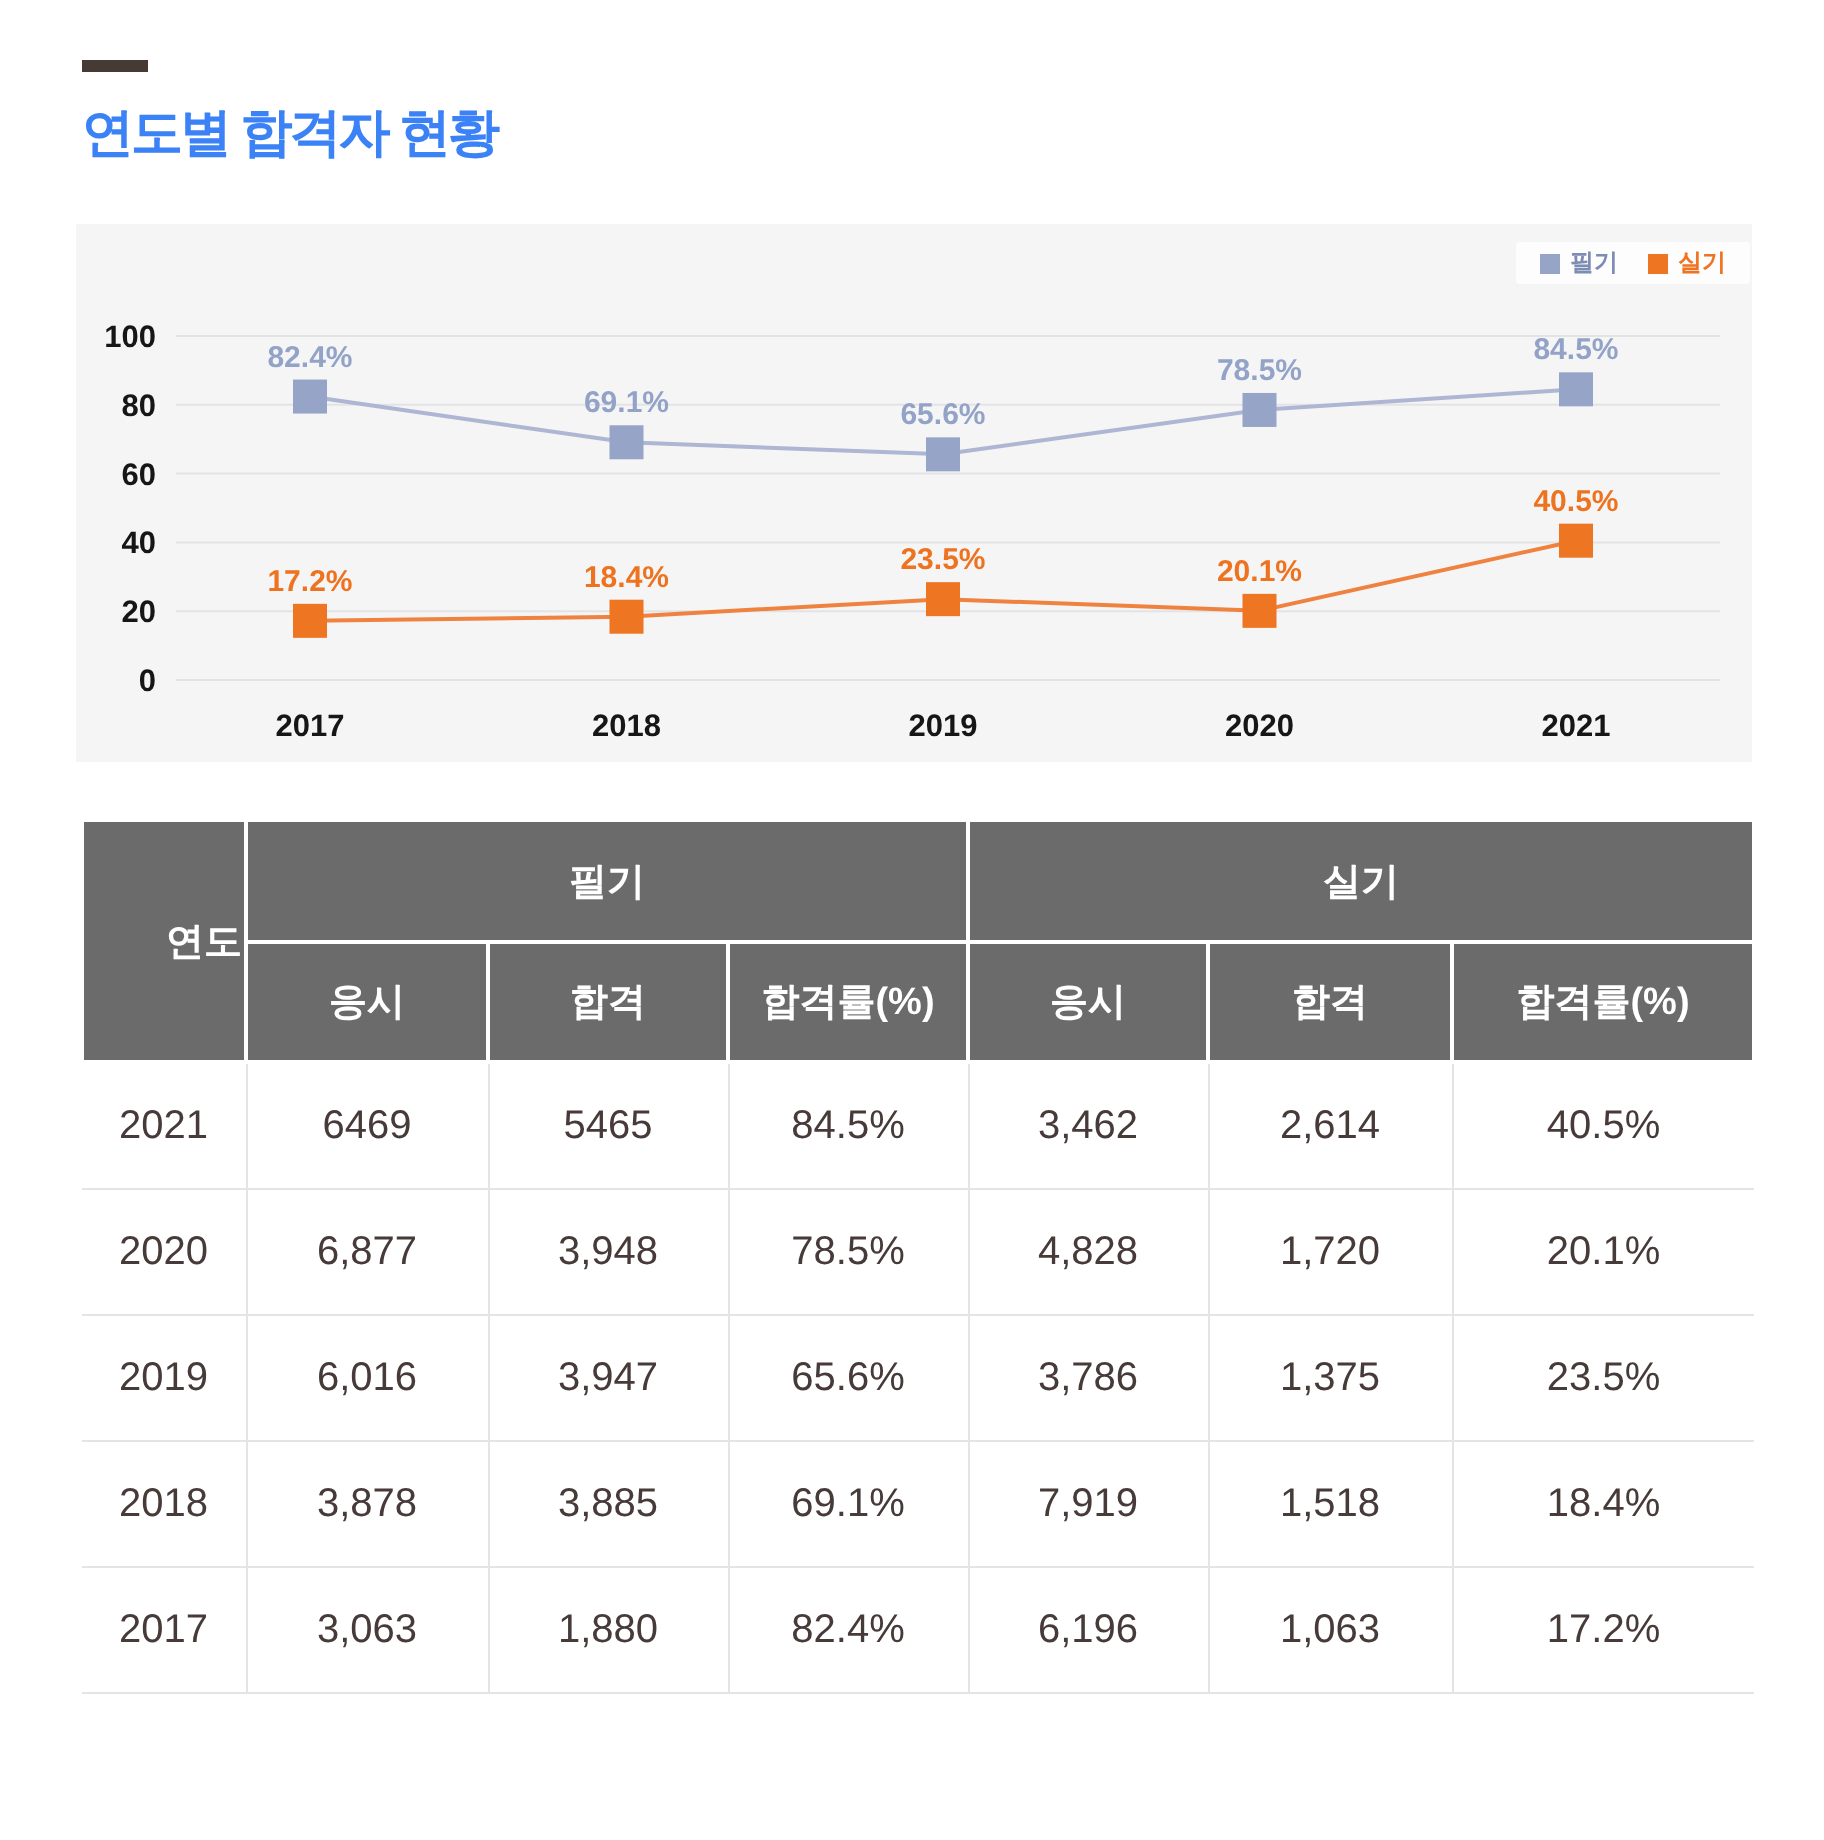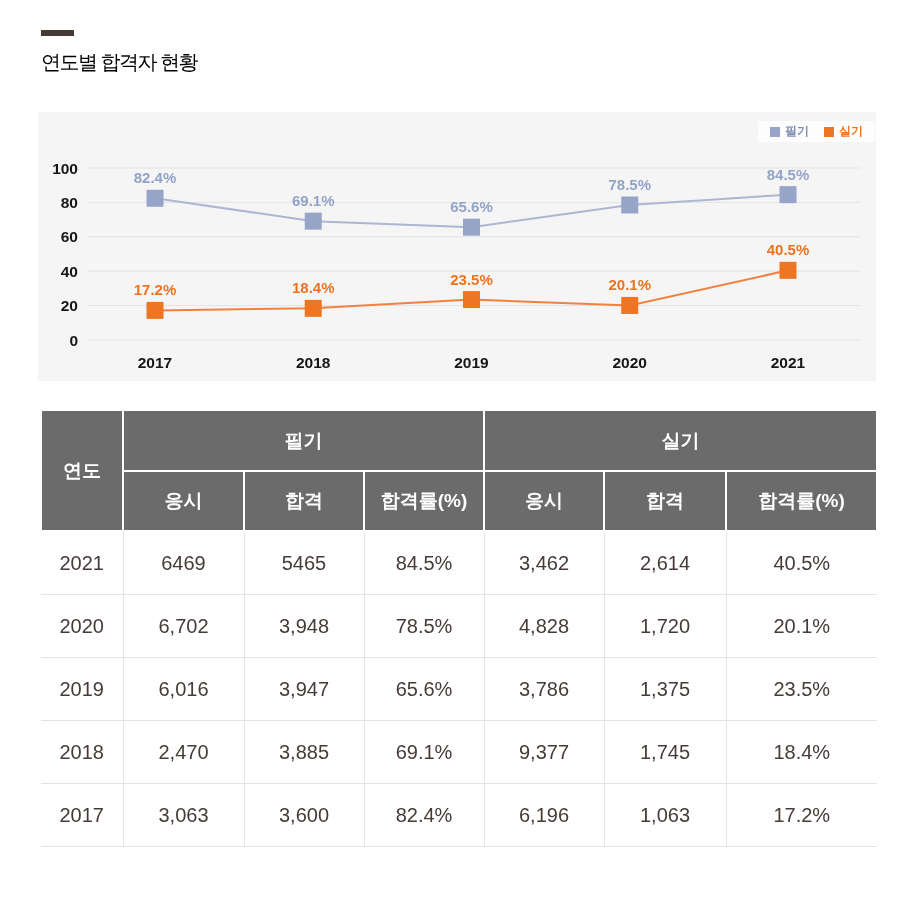--- a/index.html
+++ b/index.html
@@ -1,39 +1,39 @@
 <!DOCTYPE html>
 <html><head>
 <meta charset="utf-8">
 <style>
   html,body { margin:0; padding:0; background:#ffffff; }
   body { width:912px; height:920px; font-family:"Liberation Sans", sans-serif; position:relative; overflow:hidden; }
 
   
   .title-block { position:absolute; left:41px; top:30px; }
   .title-bar { width:33px; height:6px; background:#453a34; margin-bottom:13px; }
-  .page-title { font-size:20px; font-weight:normal; color:#000000; letter-spacing:-1.5px; }
+  .page-title { font-size:26px; font-weight:bold; color:#3b82f6; letter-spacing:-1.5px; }
 
   
   .chart-panel { position:absolute; left:38px; top:112px; width:838px; height:269px; background:#f5f5f6; }
   .chart-svg { position:absolute; left:0; top:0; width:838px; height:269px; display:block; }
   .legend { position:absolute; top:9px; right:1px; height:21px; background:#fdfdfe; border-radius:2px;
             display:flex; align-items:center; gap:15px; padding:0 12px; font-size:12px; font-weight:bold; }
   .legend-item { display:flex; align-items:center; gap:5px; }
   .swatch { width:10px; height:10px; display:inline-block; }
   .legend-label-pilgi { color:#7d8cb3; }
   .legend-label-silgi { color:#ee7423; }
 
   
   .data-table { position:absolute; left:40px; top:409px; width:836px; border-collapse:collapse; table-layout:fixed; }
   .data-table th { background:#6b6b6b; color:#ffffff; font-size:19px; font-weight:bold;
                    border:2px solid #ffffff; text-align:center; }
   .data-table thead tr:nth-child(1) th { height:57px; }
   .data-table thead tr:nth-child(2) th { height:56px; }
-  .data-table th.year-head { height:auto; }
+  .data-table th.year-head { height:auto;text-align:right; }
   .data-table td { background:#ffffff; color:#473b39; font-size:20px; text-align:center;
                    height:60px; border:1px solid #e5e4e4; }
   .data-table td:first-child { border-left:none; }
   .data-table td:last-child  { border-right:none; }
 </style>
 </head>
 <body>
 
 <div class="title-block">
   <div class="title-bar"></div>
@@ -124,48 +124,48 @@
       <td>2021</td>
       <td>6469</td>
       <td>5465</td>
       <td>84.5%</td>
       <td>3,462</td>
       <td>2,614</td>
       <td>40.5%</td>
     </tr>
     <tr>
       <td>2020</td>
-      <td>6,702</td>
+      <td>6,877</td>
       <td>3,948</td>
       <td>78.5%</td>
       <td>4,828</td>
       <td>1,720</td>
       <td>20.1%</td>
     </tr>
     <tr>
       <td>2019</td>
       <td>6,016</td>
       <td>3,947</td>
       <td>65.6%</td>
       <td>3,786</td>
       <td>1,375</td>
       <td>23.5%</td>
     </tr>
     <tr>
       <td>2018</td>
-      <td>2,470</td>
+      <td>3,878</td>
       <td>3,885</td>
       <td>69.1%</td>
-      <td>9,377</td>
-      <td>1,745</td>
+      <td>7,919</td>
+      <td>1,518</td>
       <td>18.4%</td>
     </tr>
     <tr>
       <td>2017</td>
       <td>3,063</td>
-      <td>3,600</td>
+      <td>1,880</td>
       <td>82.4%</td>
       <td>6,196</td>
       <td>1,063</td>
       <td>17.2%</td>
     </tr>
   </tbody>
 </table>
 
 </body></html>

